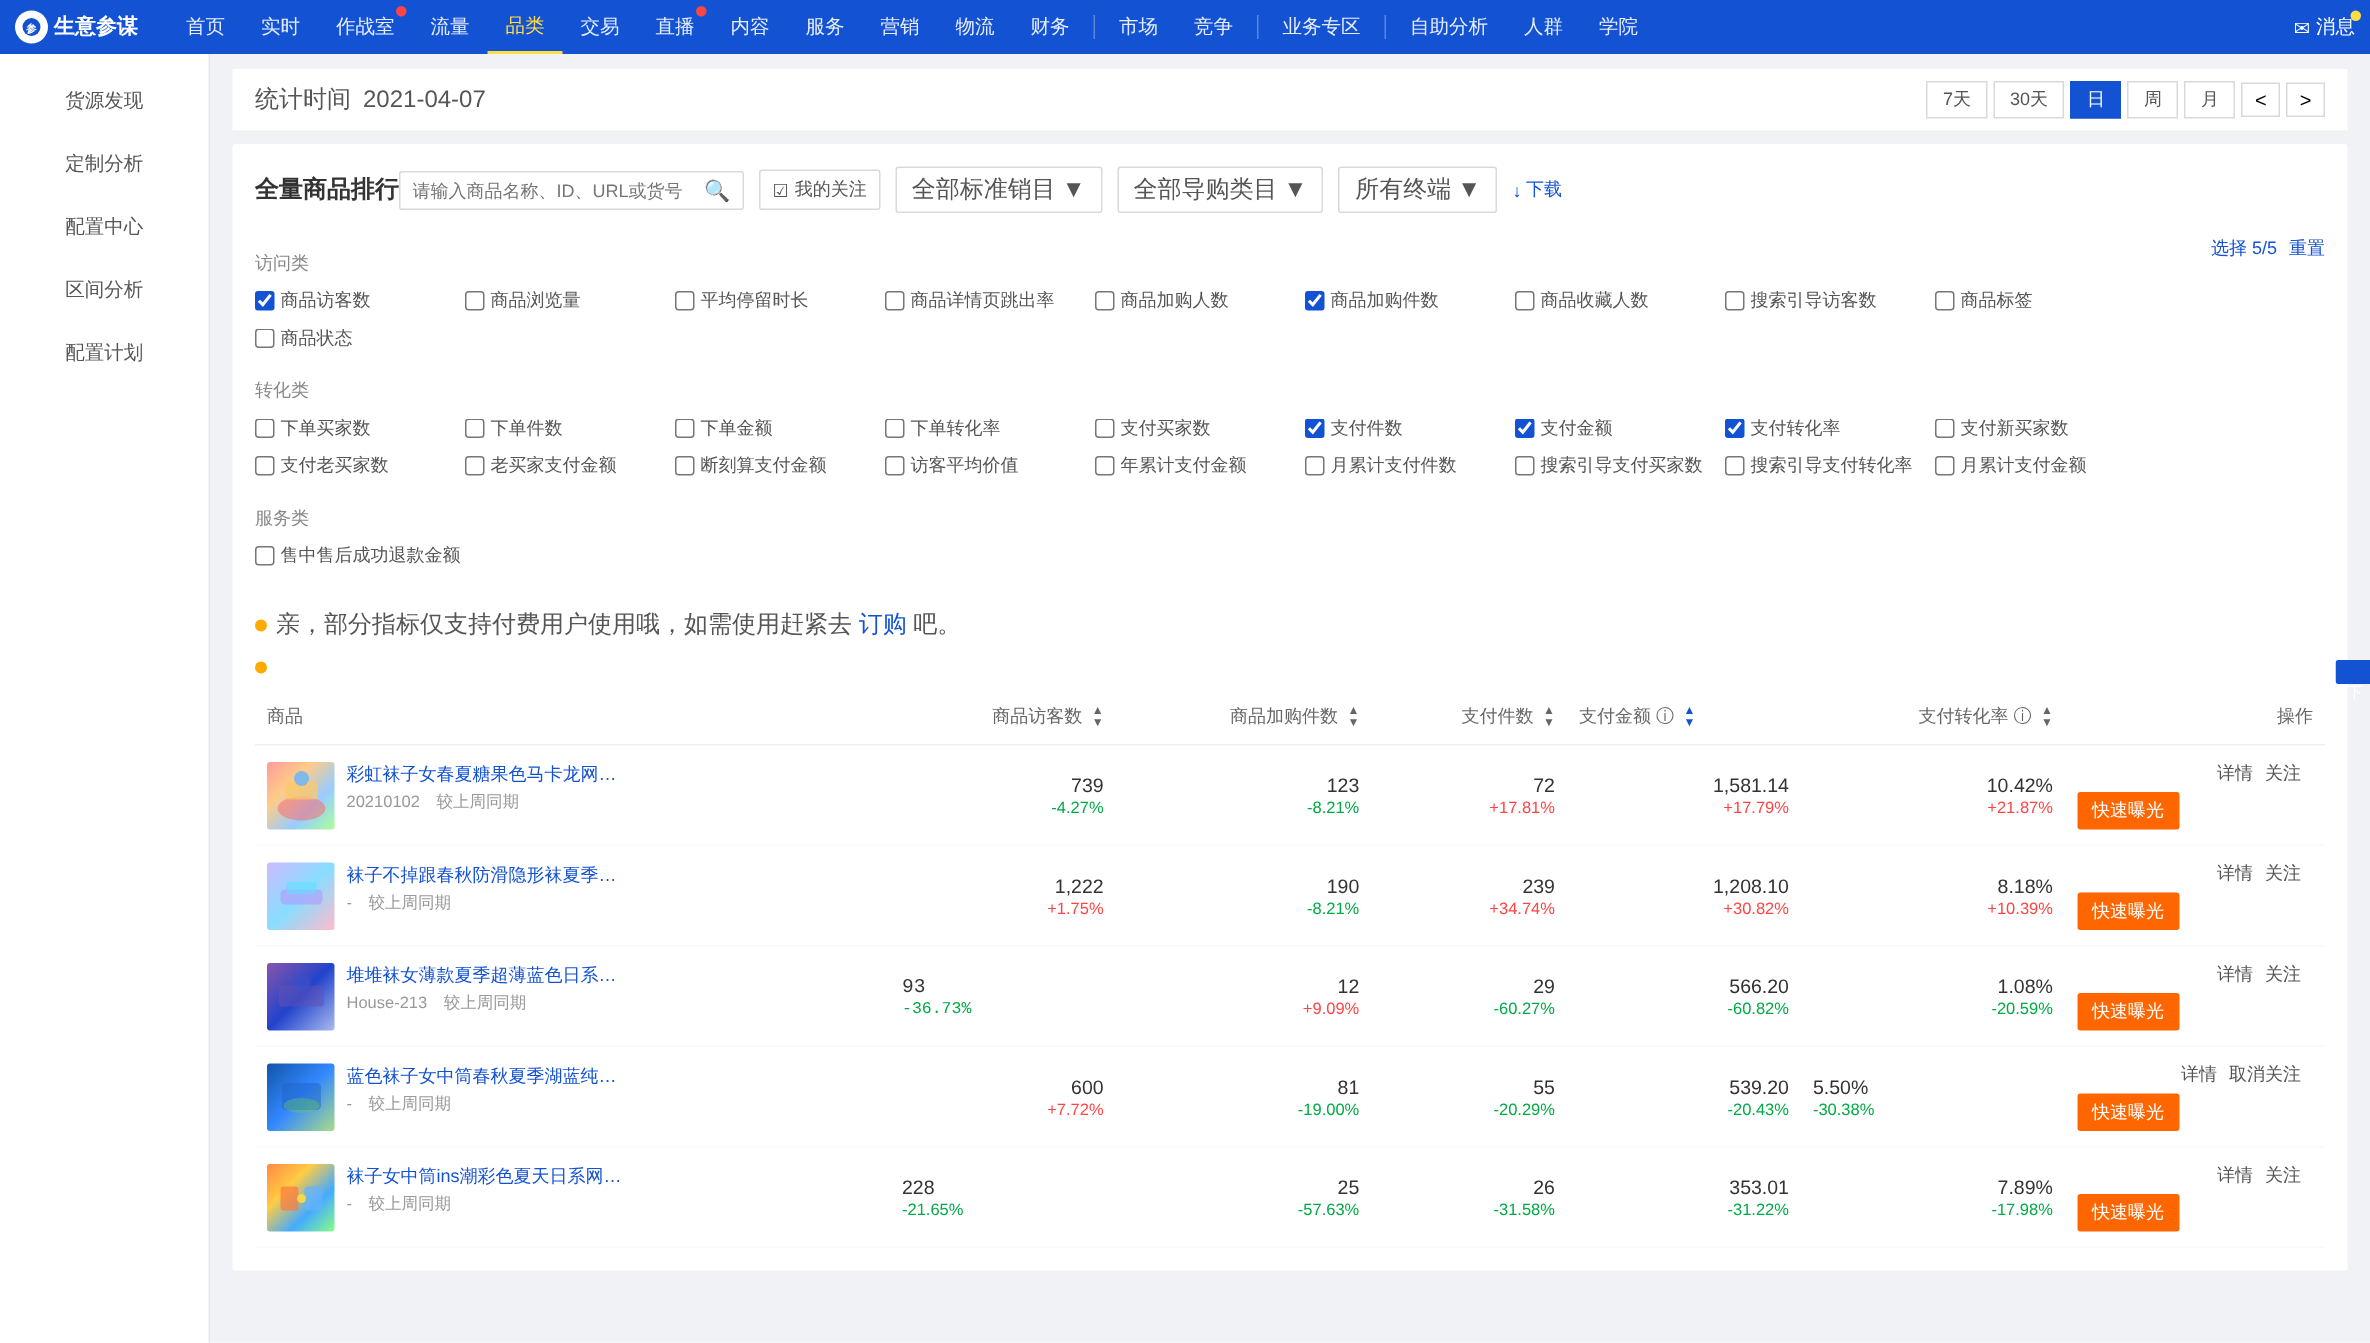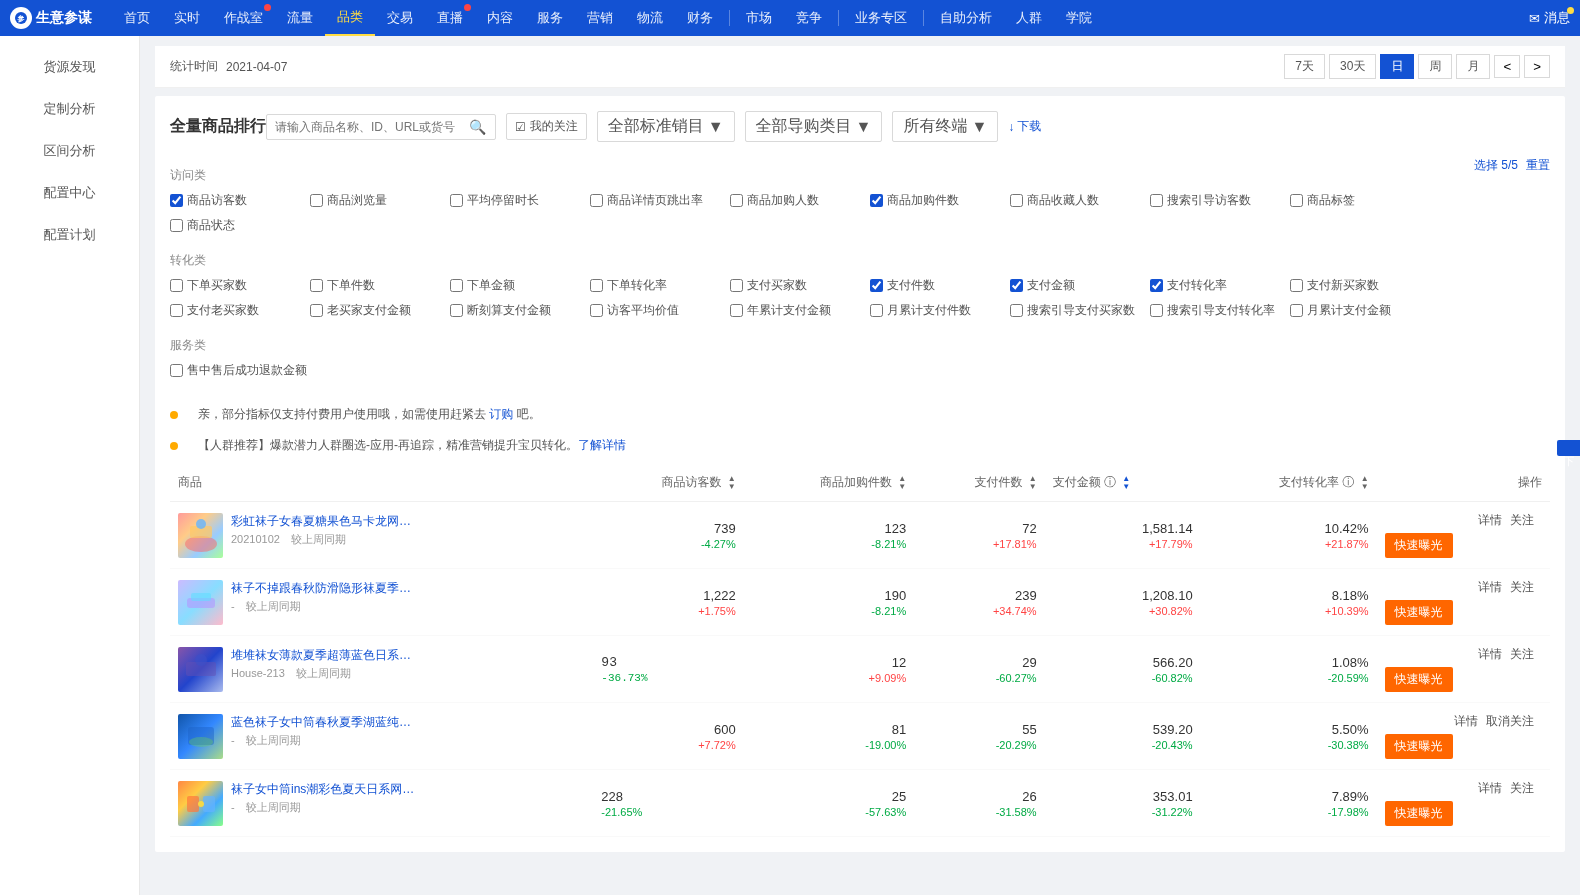--- a/index.html
+++ b/index.html
@@ -81,21 +81,21 @@
     
     .time-bar {
       background: #fff;
       padding: 8px 15px;
       display: flex;
       align-items: center;
       justify-content: space-between;
       border-bottom: 1px solid #f0f0f0;
       margin-bottom: 8px;
     }
-    .time-label { font-size: 12px; color: #555; }
+    .time-label { font-size: 16px; color: #555; }
     .time-controls { display: flex; align-items: center; gap: 4px; }
     .time-btn {
       padding: 3px 10px;
       border: 1px solid #d9d9d9;
       background: #fff;
       cursor: pointer;
       font-size: 12px;
       color: #555;
     }
     .time-btn.active { background: #1352d3; color: #fff; border-color: #1352d3; }
@@ -173,22 +173,22 @@
     }
     .metric-item input[type="checkbox"] { accent-color: #1352d3; cursor: pointer; }
     .metrics-actions {
       font-size: 12px; color: #888; margin-left: auto;
       display: flex; align-items: center; gap: 8px;
     }
     .metrics-actions span { color: #1352d3; cursor: pointer; }
 
     
     .notice-bar {
-      display: flex; align-items: center; gap: 20px;
-      font-size: 12px; color: #555; margin-bottom: 6px;
+      display: flex; align-items: center; gap: 6px;
+      font-size: 16px; color: #555; margin-bottom: 6px;
       padding: 4px 0;
     }
     .notice-dot { width: 8px; height: 8px; border-radius: 50%; background: #ffaa00; flex-shrink: 0; }
     .notice-link { color: #1352d3; cursor: pointer; text-decoration: none; }
 
     
     .product-table { width: 100%; border-collapse: collapse; }
     .product-table thead tr {
       border-bottom: 1px solid #f0f0f0;
     }
@@ -291,22 +291,22 @@
       <span>✉</span>
       <span>消息</span>
       <span class="badge" style="background:#ffdd44; position:absolute; top:-2px; right:-4px;"></span>
     </div>
   </div>
 </nav>
 
 <aside class="sidebar">
   <div class="sidebar-item">货源发现</div>
   <div class="sidebar-item">定制分析</div>
+  <div class="sidebar-item">配置中心</div>
   <div class="sidebar-item">区间分析</div>
-  <div class="sidebar-item">配置中心</div>
   <div class="sidebar-item">配置计划</div>
 </aside>
 
 <main class="main-content">
 
   <div class="time-bar">
     <div style="display:flex; align-items:center; gap:8px;">
       <span class="time-label">统计时间</span>
       <span class="time-label">2021-04-07</span>
     </div>
@@ -400,21 +400,20 @@
         </div>
       </div>
     </div>
 
     <div class="notice-bar">
       <div class="notice-dot"></div>
       <span>亲，部分指标仅支持付费用户使用哦，如需使用赶紧去 <a class="notice-link">订购</a> 吧。</span>
     </div>
     <div class="notice-bar">
       <div class="notice-dot"></div>
-      <span>【人群推荐】爆款潜力人群圈选-应用-再追踪，精准营销提升宝贝转化。<a class="notice-link">了解详情</a></span>
     </div>
 
     <table class="product-table">
       <thead>
         <tr>
           <th>商品</th>
           <th style="text-align:right; cursor:pointer;">
             商品访客数 <span class="sort-icons">
                 <span>▲</span>
                 <span>▼</span>
@@ -608,21 +607,21 @@
         <div class="value-change" style="color:#00aa44">-19.00%</div>
             </td>
             <td style="text-align: right;">
         <div class="value-num">55</div>
         <div class="value-change" style="color:#00aa44">-20.29%</div>
             </td>
             <td style="text-align: right;">
         <div class="value-num">539.20</div>
         <div class="value-change" style="color:#00aa44">-20.43%</div>
             </td>
-            <td style="text-align: right;">
+            <td style="text-align: left;">
         <div class="value-num">5.50%</div>
         <div class="value-change" style="color:#00aa44">-30.38%</div>
             </td>
             <td style="text-align: right; vertical-align: middle;">
       <div><span class="action-link">详情</span><span class="action-link">取消关注</span></div>
       <button class="quick-btn">快速曝光</button>
             </td>
           </tr>
           <tr>
             <td>

